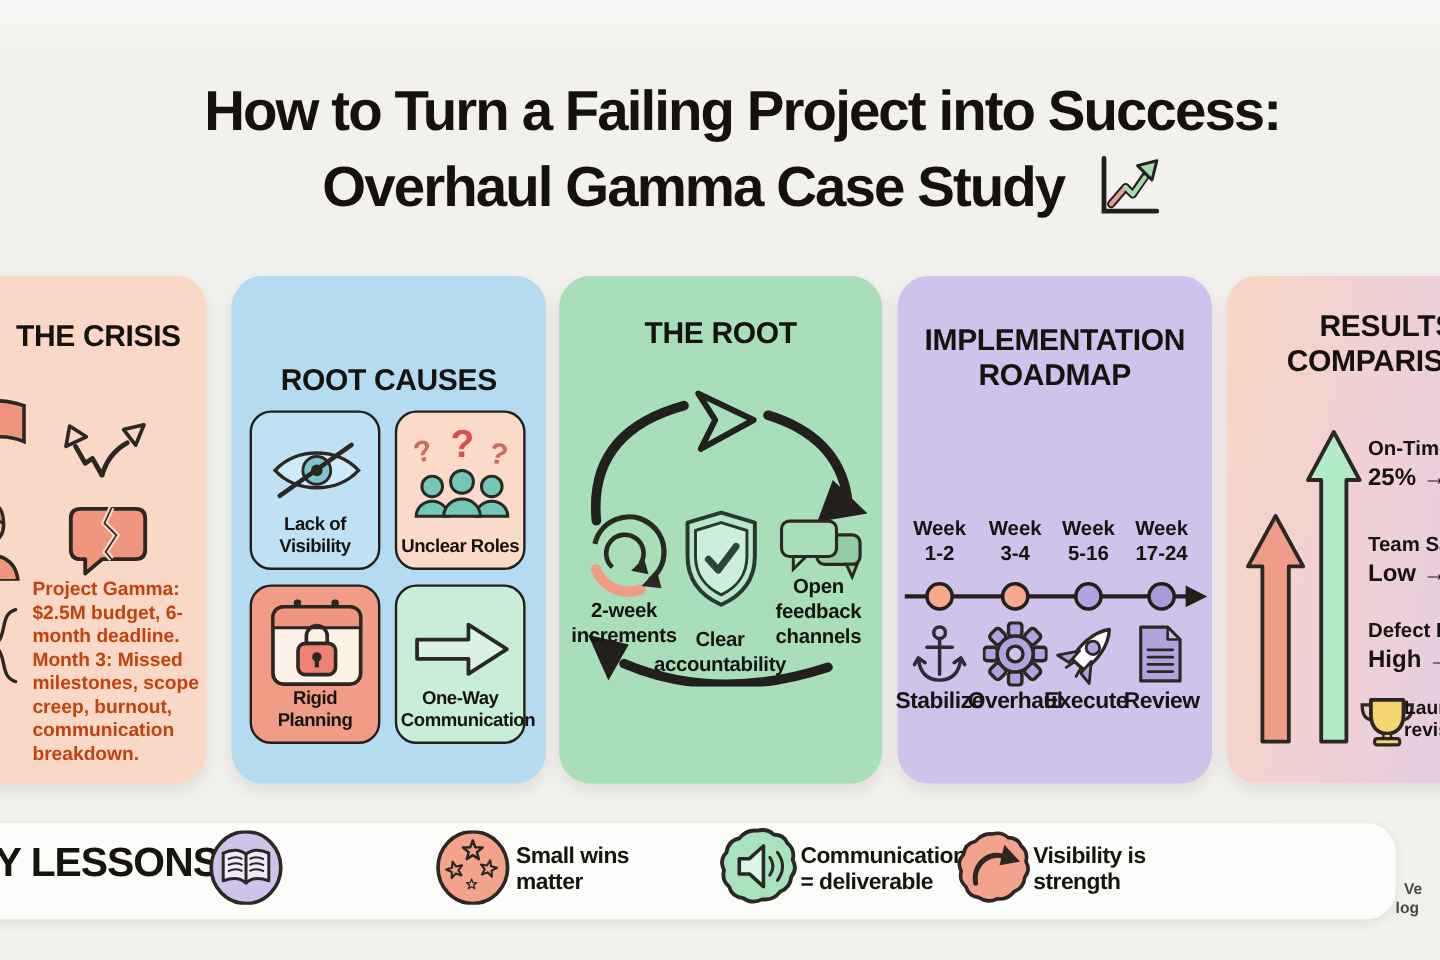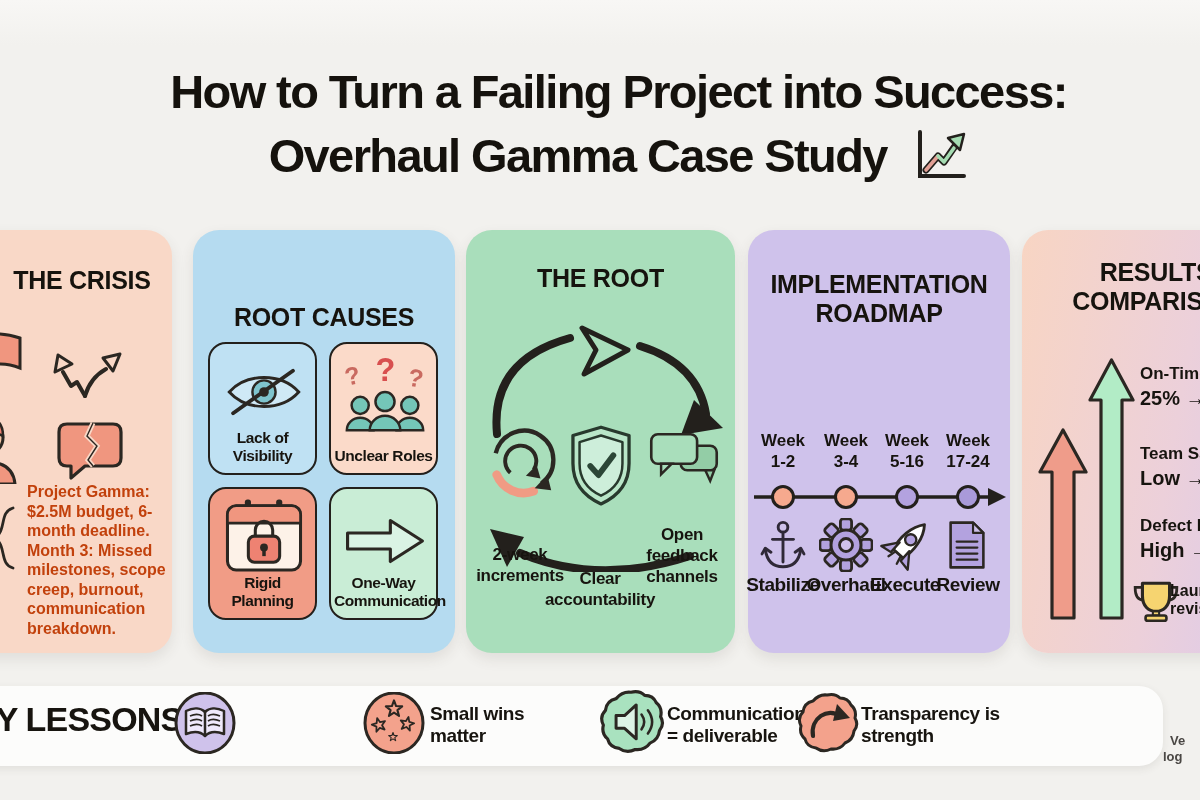--- a/index.html
+++ b/index.html
@@ -21,21 +21,21 @@
   #card-roadmap{left:748px;width:262px;background:#cfc2eb;}
   #card-results{left:1022px;width:268px;background:linear-gradient(100deg,#f8d5c3,#ecd0da 55%,#d9c9ee);}
   
   .crisis-p{position:absolute;left:120px;top:252px;width:150px;font-size:16px;line-height:19.5px;
             font-weight:700;color:#c2410c;}
   
   .tile{position:absolute;width:109px;height:133px;border:2.5px solid #23201c;border-radius:18px;box-sizing:border-box;}
   .tile-label{position:absolute;left:3px;right:3px;bottom:9px;text-align:center;font-size:15.5px;
               line-height:17.5px;font-weight:700;letter-spacing:-.4px;}
   
-  .pl{position:absolute;text-align:center;font-weight:700;font-size:17px;line-height:21px;letter-spacing:-.3px;margin-top:46px;}
+  .pl{position:absolute;text-align:center;font-weight:700;font-size:17px;line-height:21px;letter-spacing:-.3px;}
   
   .wk{position:absolute;top:200px;width:70px;text-align:center;font-weight:700;font-size:17px;line-height:21px;}
   .ml{position:absolute;top:344px;width:90px;text-align:center;font-weight:700;font-size:19px;letter-spacing:-.4px;}
   
   .metric{position:absolute;left:118px;width:170px;font-weight:700;}
   .metric .m-label{font-size:17px;}
   .metric .m-value{font-size:20px;margin-top:3px;}
   
   #lessons-bar{position:absolute;left:-70px;top:686px;width:1233px;height:80px;border-radius:24px;
                background:#fcfcfb;box-shadow:0 3px 9px rgba(60,50,40,.09);}
@@ -352,20 +352,20 @@
     <div>Communication</div>
     <div>= deliverable</div>
   </div>
 
   <svg class="abs" style="left:795px;top:691px;" width="64" height="64" viewBox="0 0 64 64">
     <path d="M32 4 Q40 2 45 7 Q53 7 56 14 Q62 19 60 27 Q64 34 59 40 Q58 49 50 52 Q45 59 36 58 Q28 62 21 57 Q12 56 10 48 Q4 43 6 35 Q2 27 8 21 Q9 12 18 10 Q24 3 32 4 Z" stroke="#2b2722" stroke-width="3" stroke-linejoin="round" fill="#f3a28c"></path>
     <path d="M18 45 C15 27 33 16 45 25" fill="none" stroke="#2b2722" stroke-width="4.2" stroke-linecap="round"></path>
     <polygon points="42,13 55,27 38,30" fill="#2b2722"></polygon>
   </svg>
   <div class="lesson-label" style="left:861px;top:703px;">
-    <div>Transparency is</div>
+    <div>Visibility is</div>
     <div>strength</div>
   </div>
 
   <div class="watermark" style="left:1170px;top:733px;">Ve</div>
   <div class="watermark" style="left:1163px;top:749px;">log</div>
 
 </div>
 
 </body></html>

